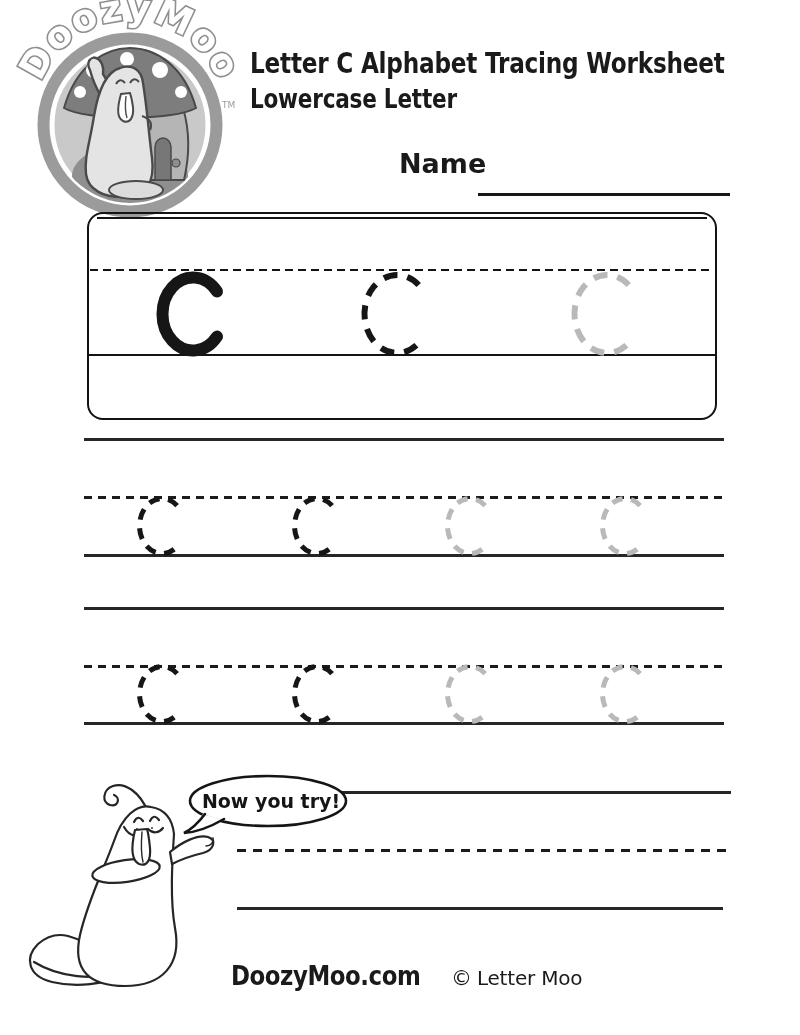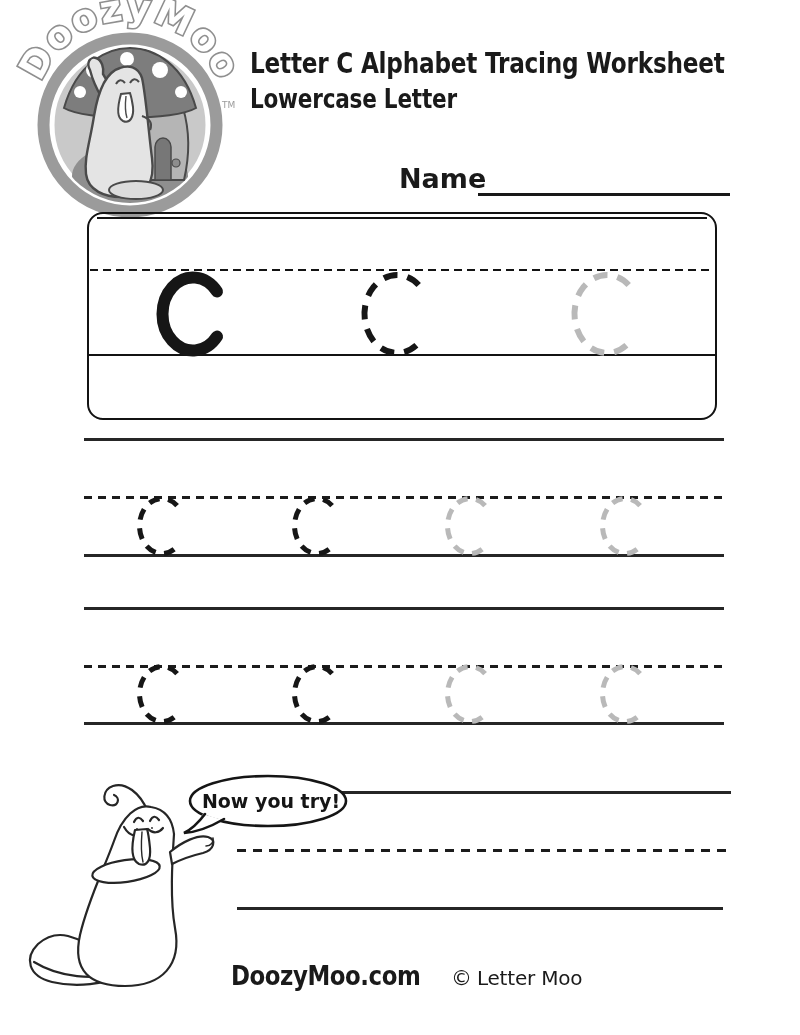--- a/index.html
+++ b/index.html
@@ -3,21 +3,21 @@
 <meta charset="utf-8">
 <style>
   html,body{margin:0;padding:0;background:#fff;}
   #page{position:relative;width:800px;height:1035px;background:#fff;overflow:hidden;
         font-family:"DejaVu Sans","Liberation Sans",sans-serif;color:#1a1a1a;}
   .abs{position:absolute;}
   
   #title-block{left:250px;top:46px;}
   .title-1{font-size:29px;font-weight:700;white-space:nowrap;transform:scaleX(.80);transform-origin:left top;letter-spacing:-.3px;}
   .title-2{font-size:27px;font-weight:700;white-space:nowrap;transform:scaleX(.80);transform-origin:left top;margin-top:3px;letter-spacing:-.3px;}
-  #name-label{left:399px;top:163px;font-size:27px;font-weight:700;}
+  #name-label{left:399px;top:148px;font-size:27px;font-weight:700;}
   #name-underline{left:478px;top:193px;width:252px;height:2.5px;background:#181818;}
   
   #trace-box{left:87px;top:212px;width:626px;height:204px;border:2.5px solid #131313;border-radius:16px;}
   #box-topline{top:3px;left:8px;right:8px;height:1.5px;background:#131313;}
   #box-midline{top:55px;left:1px;right:1px;height:2px;
       background-image:repeating-linear-gradient(90deg,#131313 0,#131313 8px,transparent 8px,transparent 13px);}
   #box-baseline{top:140px;left:0;right:0;height:2px;background:#131313;}
   
   .solid-line{background:#262626;height:3px;}
   .dash-line{height:3px;background-image:repeating-linear-gradient(90deg,#1c1c1c 0,#1c1c1c 8px,transparent 8px,transparent 14px);}

